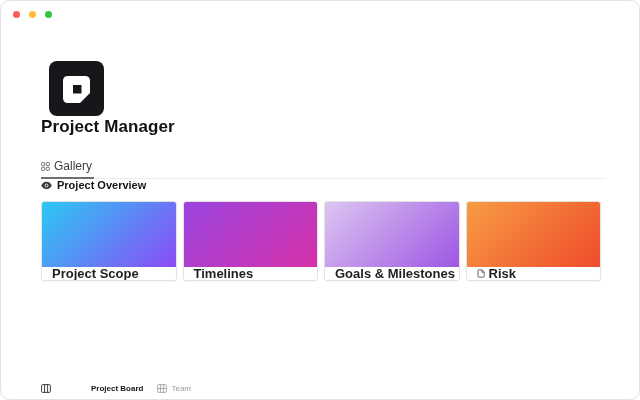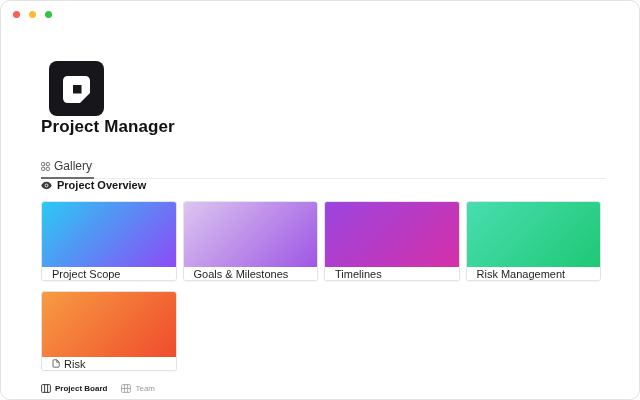--- a/index.html
+++ b/index.html
@@ -25,25 +25,25 @@
   
   .section-header{position:absolute;left:40px;top:178px;display:flex;align-items:center;gap:5px;}
   .section-title{font-size:11px;font-weight:700;color:#151515;}
   
   .gallery{position:absolute;left:40px;top:200px;width:560px;
     display:grid;grid-template-columns:repeat(4,1fr);column-gap:6px;row-gap:10px;}
   .card{height:80px;background:#fff;border:1px solid #e3e3e2;border-radius:3px;
     overflow:hidden;box-sizing:border-box;box-shadow:0 1px 2px rgba(15,15,15,0.04);cursor:pointer;}
   .card-cover{height:65px;}
   .card-footer{height:13px;display:flex;align-items:center;gap:4px;padding:0 10px;background:#fff;}
-  .card-label{font-size:11px;font-weight:400;color:#1f1f1f;white-space:nowrap;text-align:right;}
+  .card-label{font-size:13px;font-weight:700;color:#1f1f1f;white-space:nowrap;text-align:right;}
   
   .bottom-tabs{position:absolute;left:40px;top:383px;display:flex;align-items:center;gap:14px;}
   .bottom-tab{display:flex;align-items:center;gap:4px;font-size:8px;cursor:pointer;}
-  .bottom-tab.active .bottom-tab-label{color:#171717;font-weight:700;}
+  .bottom-tab.active .bottom-tab-label{color:#171717;font-weight:700;margin-left:36px;}
   .bottom-tab.inactive .bottom-tab-label{color:#9b9b9b;font-weight:400;}
   .icon{display:inline-flex;align-items:center;}
 </style>
 </head>
 <body>
 
 <div class="window">
 
   <div class="traffic-lights">
     <span class="light" style="background: rgb(253, 93, 85);"></span>
@@ -89,39 +89,33 @@
   <div class="gallery">
 
     <div class="card">
       <div class="card-cover" style="background: linear-gradient(135deg, rgb(43, 201, 244), rgb(140, 75, 246));"></div>
       <div class="card-footer">
         <span class="card-label">Project Scope</span>
       </div>
     </div>
 
     <div class="card">
-      <div class="card-cover" style="background: linear-gradient(135deg, rgb(220, 198, 240), rgb(158, 86, 228));"></div>
-      <div class="card-footer">
-        <span class="card-label">Goals &amp; Milestones</span>
-      </div>
-    </div>
-
-    <div class="card">
       <div class="card-cover" style="background: linear-gradient(135deg, rgb(155, 69, 224), rgb(213, 48, 168));"></div>
       <div class="card-footer">
         <span class="card-label">Timelines</span>
       </div>
     </div>
 
     <div class="card">
-      <div class="card-cover" style="background: linear-gradient(135deg, rgb(72, 221, 176), rgb(31, 200, 117));"></div>
+      <div class="card-cover" style="background: linear-gradient(135deg, rgb(220, 198, 240), rgb(158, 86, 228));"></div>
       <div class="card-footer">
-        <span class="card-label">Risk Management</span>
+        <span class="card-label">Goals &amp; Milestones</span>
       </div>
     </div>
+
 
     <div class="card">
       <div class="card-cover" style="background: linear-gradient(135deg, rgb(247, 155, 67), rgb(239, 76, 44));"></div>
       <div class="card-footer">
         <span class="icon">
           <svg width="8" height="9" viewBox="0 0 8 9" fill="none" stroke="#5a5a5a" stroke-width="0.9">
             <path d="M1 1.6 A0.8 0.8 0 0 1 1.8 0.8 H4.9 L7.2 3.1 V7.4 A0.8 0.8 0 0 1 6.4 8.2 H1.8 A0.8 0.8 0 0 1 1 7.4 Z"></path>
             <path d="M4.8 0.9 V3.2 H7.1"></path>
           </svg>
         </span>

